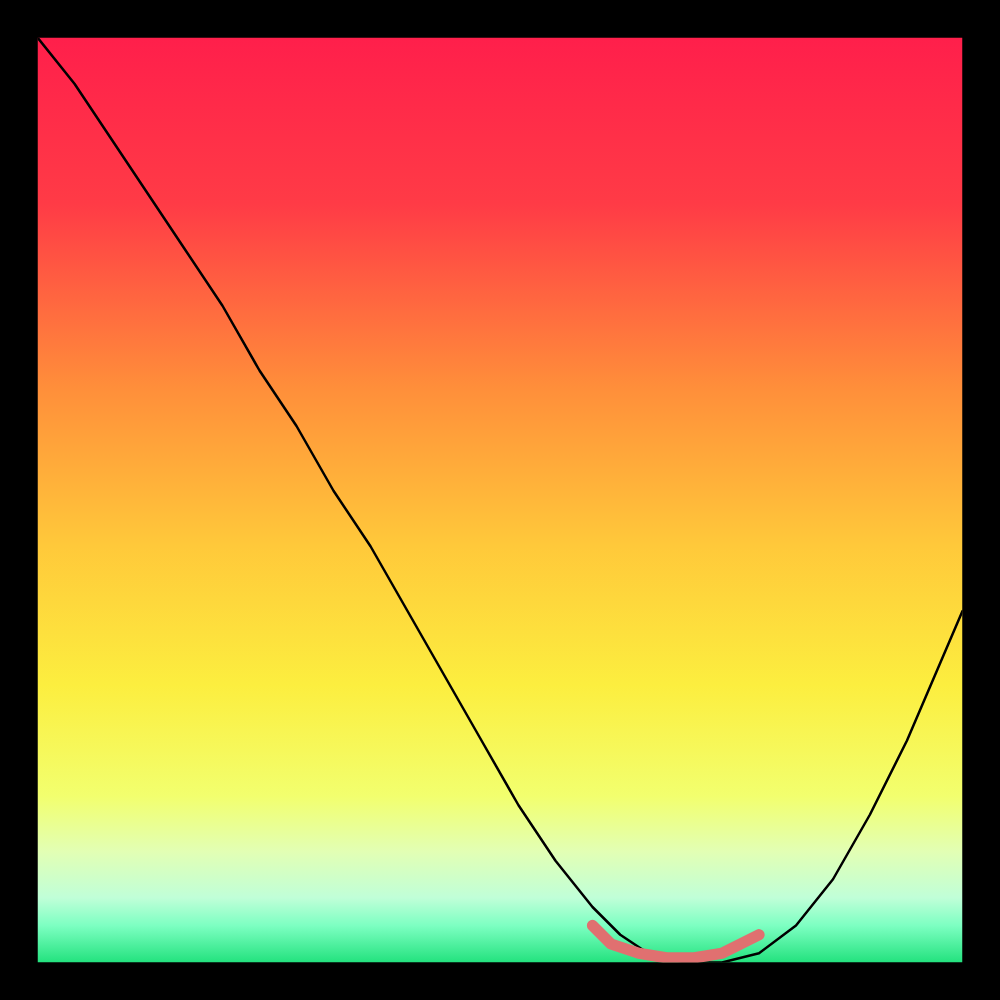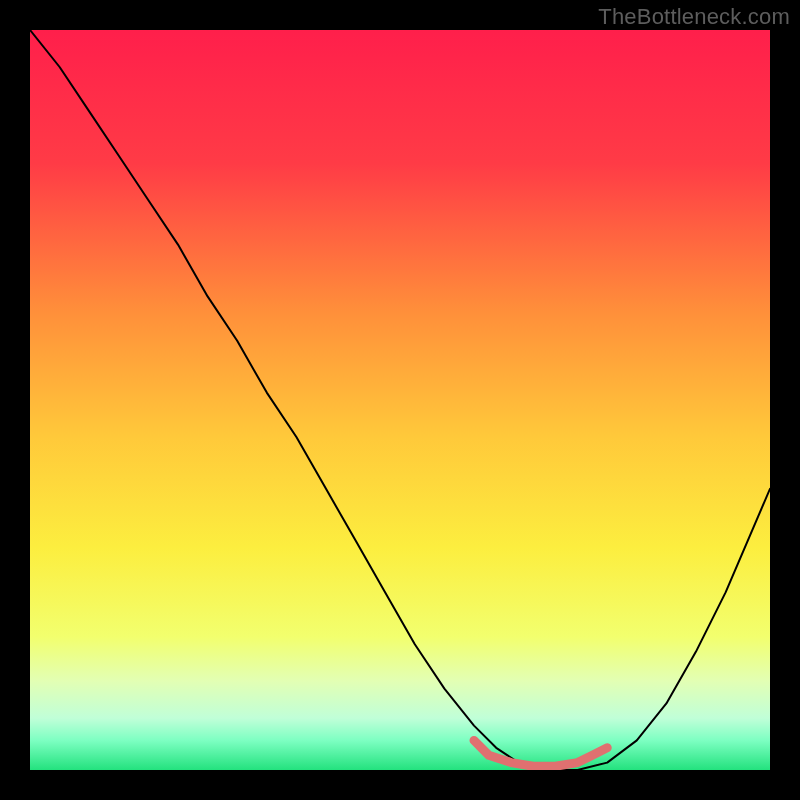--- a/index.html
+++ b/index.html
@@ -36,21 +36,20 @@
     background: #000;
   }
   svg {
     display: block;
   }
 </style>
 </head>
 <body>
 
 <div class="frame">
-  <div class="watermark">TheBottleneck.com</div>
 
   <div class="plot-wrap">
     <svg id="chart-svg" width="740" height="740" viewBox="0 0 740 740" preserveAspectRatio="none">
       <defs>
         <linearGradient id="bg-grad" x1="0" y1="0" x2="0" y2="1">
             <stop offset="0%" stop-color="#ff1f4b"></stop>
             <stop offset="18%" stop-color="#ff3b46"></stop>
             <stop offset="38%" stop-color="#ff8f3a"></stop>
             <stop offset="55%" stop-color="#ffc93a"></stop>
             <stop offset="70%" stop-color="#fcee3f"></stop>

